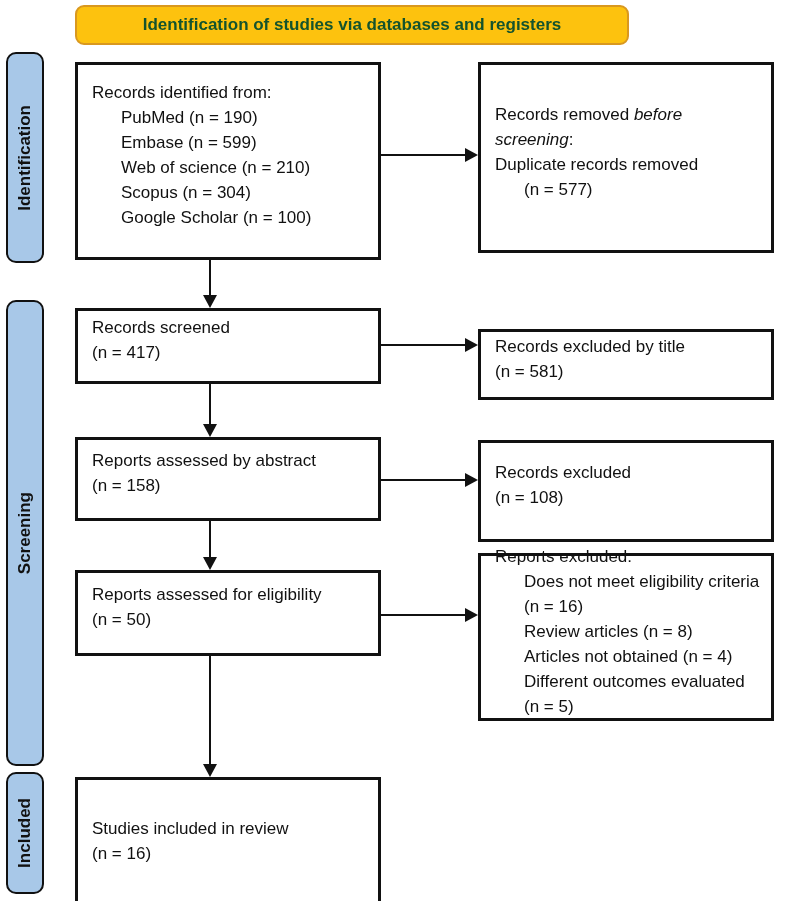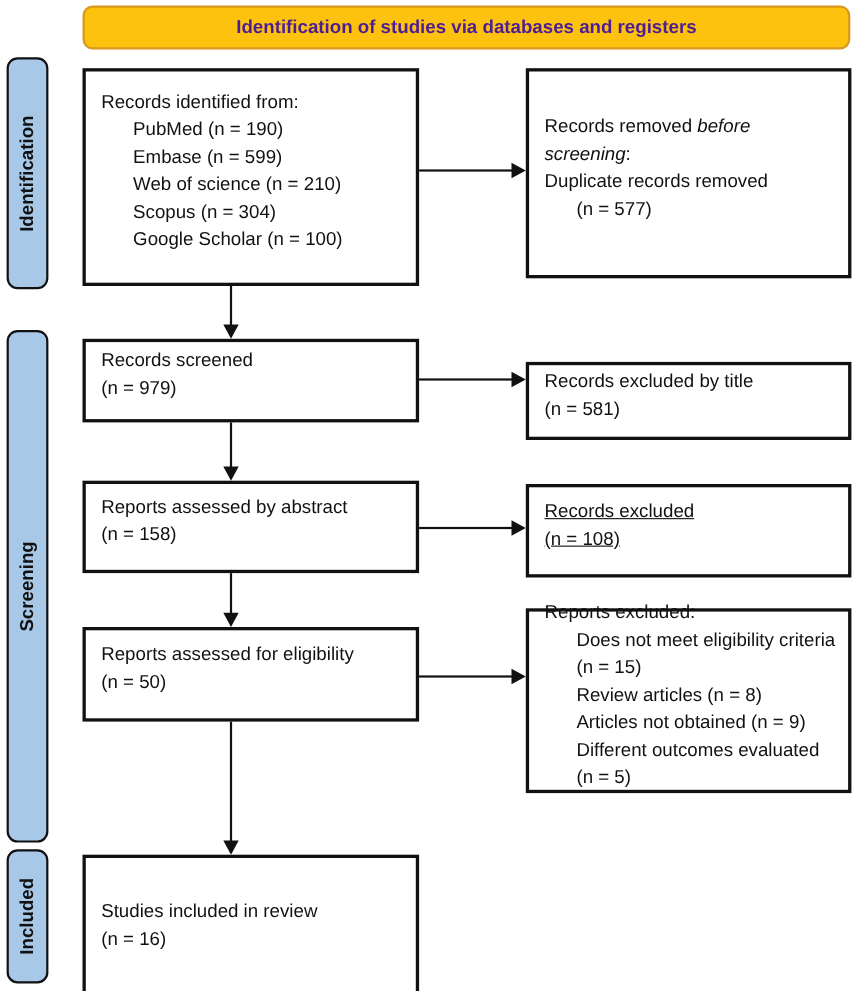--- a/index.html
+++ b/index.html
@@ -11,27 +11,27 @@
     width: 785px;
     height: 901px;
     background: #ffffff;
     overflow: hidden;
   }
 
   
   .banner {
     position: absolute;
     left: 75px; top: 5px;
-    width: 698px; height: 40px;
+    width: 554px; height: 40px;
     background: #FDC20E;
     border: 2.5px solid #D9981F;
     border-radius: 9px;
     display: flex; align-items: center; justify-content: center;
     font-weight: bold; font-size: 17px;
-    color: #4c1d95;
+    color: #14532d;
   }
 
   
   .phase {
     position: absolute;
     left: 6px; width: 38px;
     background: #A8C8E8;
     border: 2px solid #111;
     border-radius: 10px;
     display: flex; align-items: center; justify-content: center;
@@ -62,21 +62,21 @@
   }
   .box .indent { padding-left: 29px; }
   .col-left  { left: 75px;  width: 306px; }
   .col-right { left: 478px; width: 296px; }
 
   .b-identified  { top: 62px;  height: 198px; }
   .b-removed     { top: 62px;  height: 191px; }
   .b-screened    { top: 308px; height: 76px;  }
   .b-excl-title  { top: 294px; height: 71px; margin-top: 35px;  }
   .b-abstract    { top: 437px; height: 84px;  }
-  .b-excl-abs    { top: 440px; height: 85px; text-decoration: underline;  }
+  .b-excl-abs    { top: 440px; height: 102px;  }
   .b-eligibility { top: 570px; height: 86px;  }
   .b-rep-excl    { top: 553px; height: 168px; }
   .b-included    { top: 777px; height: 139px; }
 
   .b-removed .wrapblock { width: 242px; }
   .b-rep-excl .indent   { width: 268px; }
 
   .italic { font-style: italic; }
 
   
@@ -139,21 +139,21 @@
   </div>
 
   <div class="box col-right b-removed">
     <div class="wrapblock"><span>Records removed </span><span class="italic">before screening</span><span>:</span></div>
     <div>Duplicate records removed</div>
     <div class="indent">(n = 577)</div>
   </div>
 
   <div class="box col-left b-screened">
     <div>Records screened</div>
-    <div>(n = 979)</div>
+    <div>(n = 417)</div>
   </div>
 
   <div class="box col-right b-excl-title">
     <div>Records excluded by title</div>
     <div>(n = 581)</div>
   </div>
 
   <div class="box col-left b-abstract">
     <div>Reports assessed by abstract</div>
     <div>(n = 158)</div>
@@ -164,23 +164,23 @@
     <div>(n = 108)</div>
   </div>
 
   <div class="box col-left b-eligibility">
     <div>Reports assessed for eligibility</div>
     <div>(n = 50)</div>
   </div>
 
   <div class="box col-right b-rep-excl">
     <div>Reports excluded:</div>
-    <div class="indent">Does not meet eligibility criteria (n = 15)</div>
+    <div class="indent">Does not meet eligibility criteria (n = 16)</div>
     <div class="indent">Review articles (n = 8)</div>
-    <div class="indent">Articles not obtained (n = 9)</div>
+    <div class="indent">Articles not obtained (n = 4)</div>
     <div class="indent">Different outcomes evaluated (n = 5)</div>
   </div>
 
   <div class="box col-left b-included">
     <div>Studies included in review</div>
     <div>(n = 16)</div>
   </div>
 
   <div class="vline" style="top:260px; height:37px;"></div>
   <div class="varrowhead" style="top:295px;"></div>

